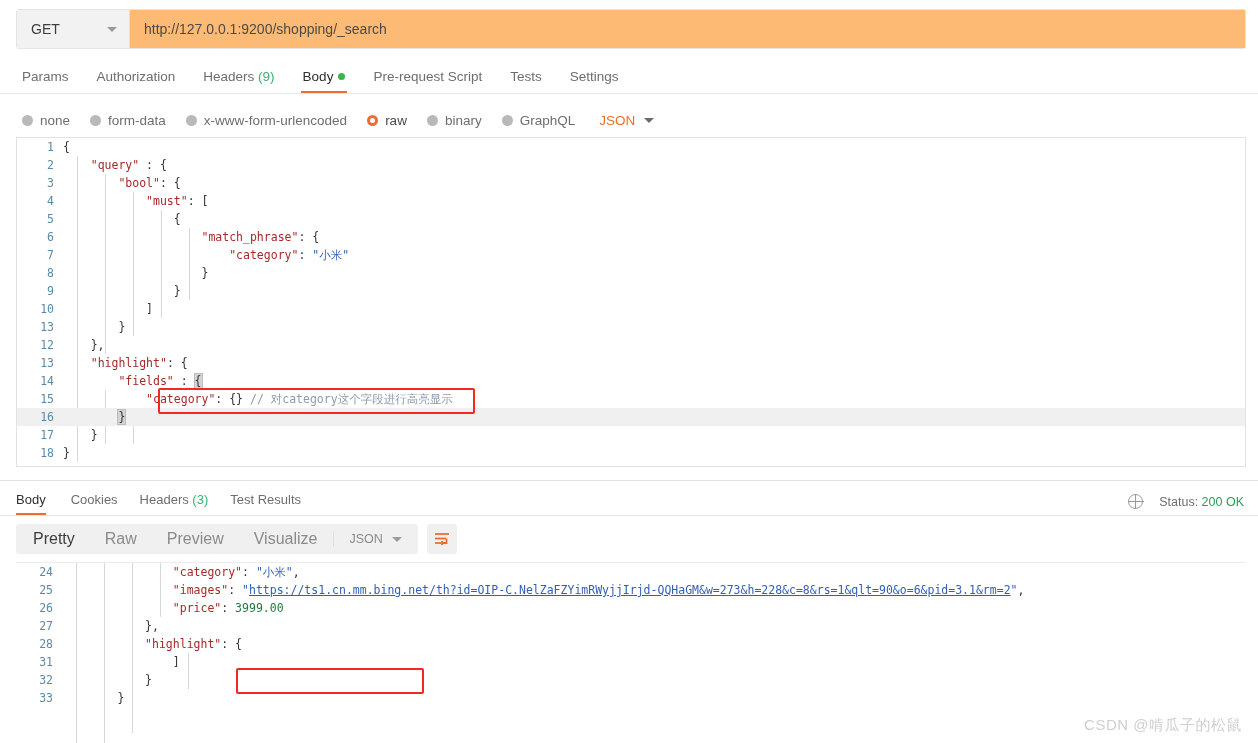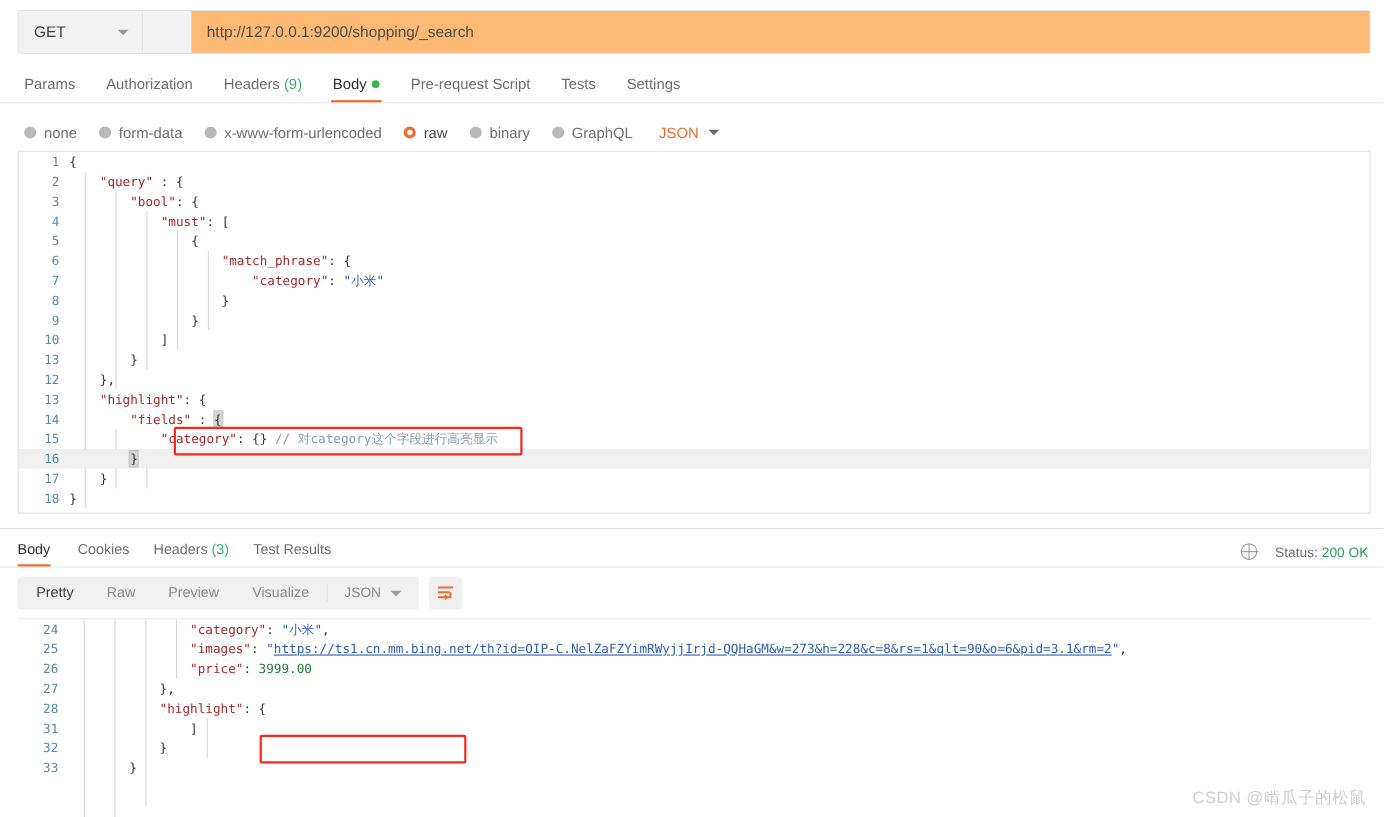--- a/index.html
+++ b/index.html
@@ -13,21 +13,20 @@
 
   
   .url-row {
     display: flex;
     align-items: stretch;
     height: 40px;
     margin: 9px 12px 0 16px;
     border: 1px solid #e4e4e4;
     border-radius: 3px;
     background: #f2f2f2;
-    gap: 44px;
   }
   .method-box {
     width: 113px;
     display: flex;
     align-items: center;
     justify-content: space-between;
     padding: 0 12px 0 14px;
     border-right: 1px solid #e0e0e0;
     background: #f2f2f2;
   }
@@ -262,21 +261,21 @@
   }
   .seg-group {
     display: flex;
     align-items: center;
     background: #f0f0f0;
     border-radius: 3px;
     height: 30px;
     padding: 0 2px;
   }
   .seg {
-    font-size: 13px;
+    font-size: 16px;
     color: #8a8a8a;
     padding: 0 15px;
     line-height: 30px;
     white-space: nowrap;
   }
   .seg.active { color: #3d3d3d; }
   .seg-div { width: 1px; height: 16px; background: #e0e0e0; margin: 0 1px; }
   .seg-json {
     display: flex; align-items: center; gap: 9px;
     font-size: 12.5px; color: #8a8a8a;

